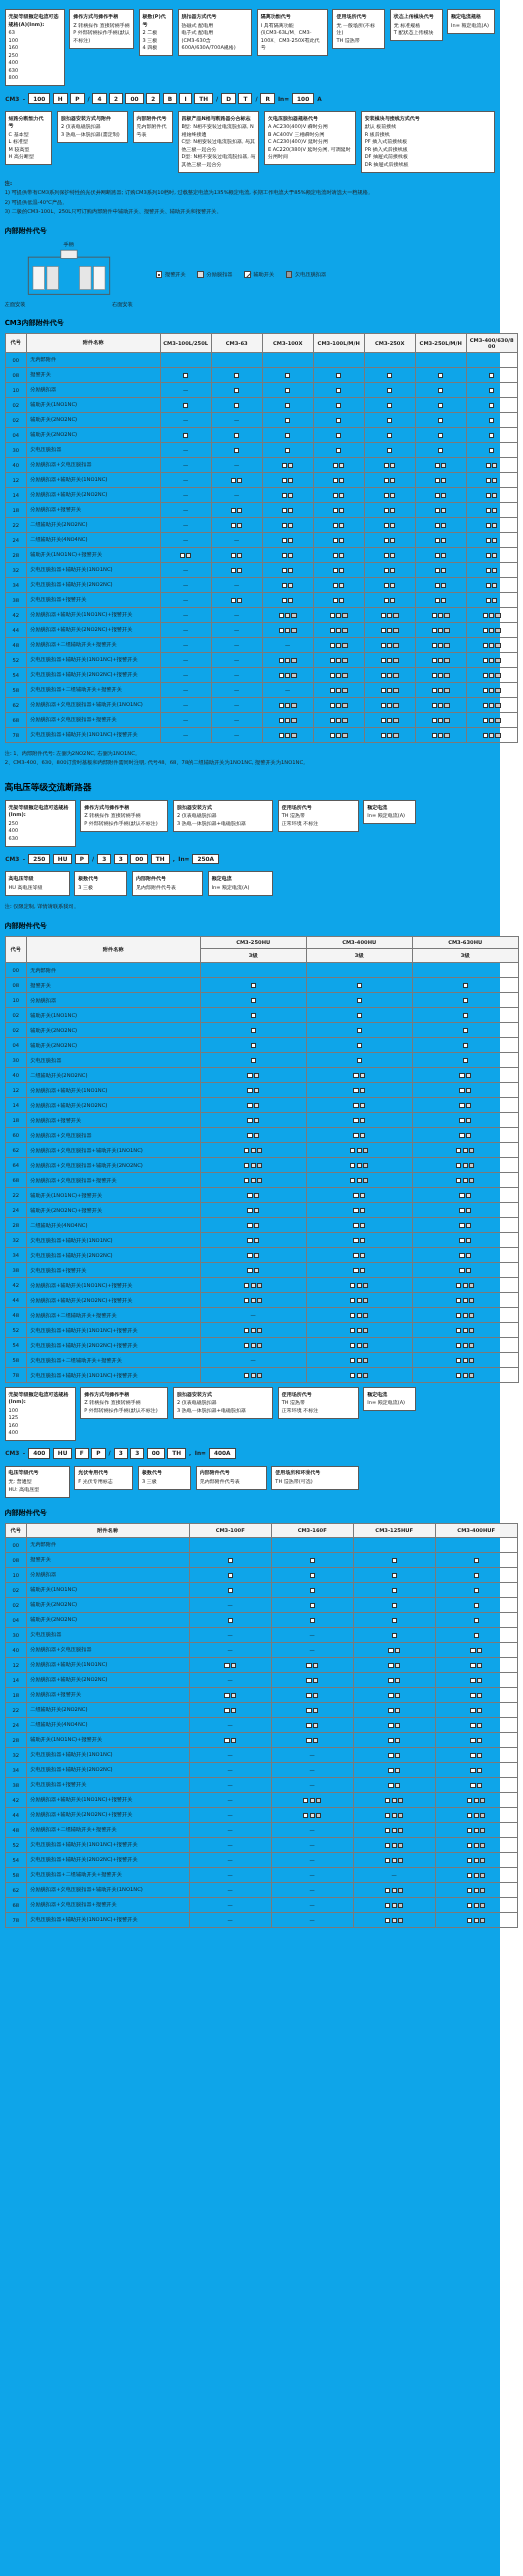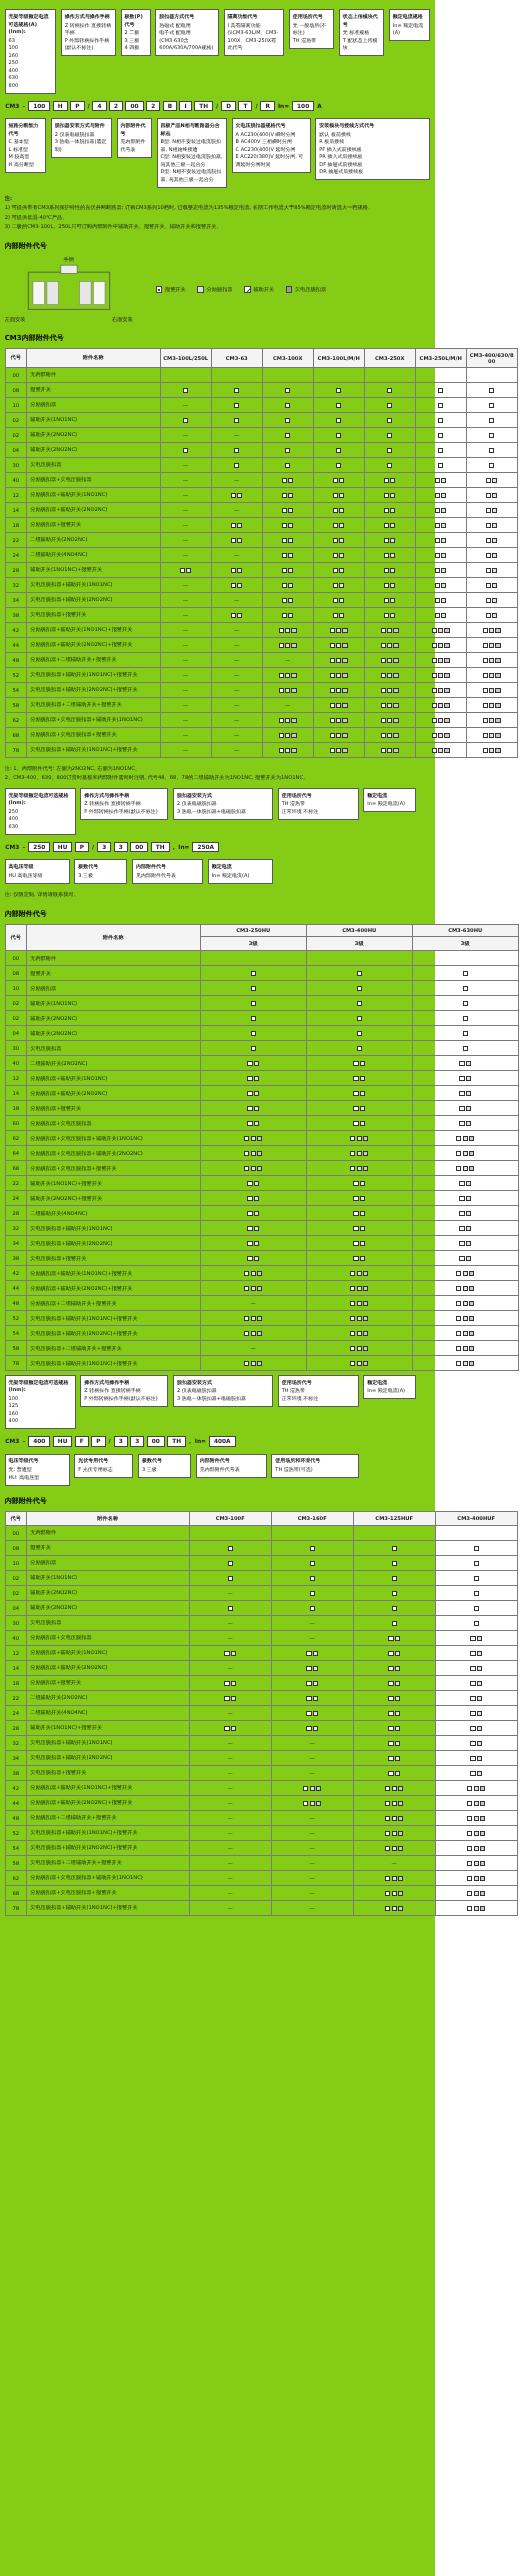--- a/index.html
+++ b/index.html
@@ -1,18 +1,18 @@
 <!DOCTYPE html>
 <html style="font-size:9.3px"><head>
 <meta charset="utf-8">
 <style>
   *{box-sizing:border-box;margin:0;padding:0}
   html,body{background:#fff}
   body{width:523px;font-family:"DejaVu Sans","Liberation Sans",sans-serif;color:#1c1c1c;font-size:5.8px}
-  .page{width:435px;min-height:2576px;background:#84cc16;padding:5.8px 4.7px 23px}
+  .page{width:500px;min-height:2576px;background:#0ea5e9;padding:5.8px 4.7px 23px}
 
   
   .callout-row{display:flex;gap:4.7px;align-items:flex-start;margin:3.5px 0}
   .callout{border:0.6px solid #5a5a5a;padding:2.9px 2.9px 3.5px;font-size:5px;line-height:1.5;background:#fff}
   .callout-title{font-weight:bold;margin-bottom:1.2px}
   .callout-line{color:#222}
   .model-row{display:flex;align-items:center;gap:2.3px;margin:7px 0;flex-wrap:nowrap}
   .model-seg{border:0.6px solid #444;padding:1.2px 4.1px;min-width:10.5px;text-align:center;font-weight:bold;font-size:5.8px;background:#fff}
   .model-plain{padding:1.2px 0.6px;font-weight:bold;font-size:5.8px}
 
@@ -530,20 +530,21 @@
           </tbody>
         </table>
       </div>
     <div class="notes">
         <div class="note-line">注: 1、内部附件代号: 左侧为2NO2NC, 右侧为1NO1NC。</div>
         <div class="note-line">2、CM3-400、630、800订货时基板和内部附件需同时注明, 代号48、68、78的二组辅助开关为1NO1NC, 报警开关为1NO1NC。</div>
       </div>
   </section>
 
   <section>
+    <h2 class="section-heading">高电压等级交流断路器</h2>
     <div class="callout-row">
         <div class="callout" style="width: 71px;">
           <div class="callout-title">壳架等级额定电流可选规格(Inm):</div>
           <div class="callout-line">250</div>
           <div class="callout-line">400</div>
           <div class="callout-line">630</div>
         </div>
         <div class="callout" style="width: 88px;">
           <div class="callout-title">操作方式与操作手柄</div>
           <div class="callout-line">Z 转柄操作 直接转柄手柄</div>

